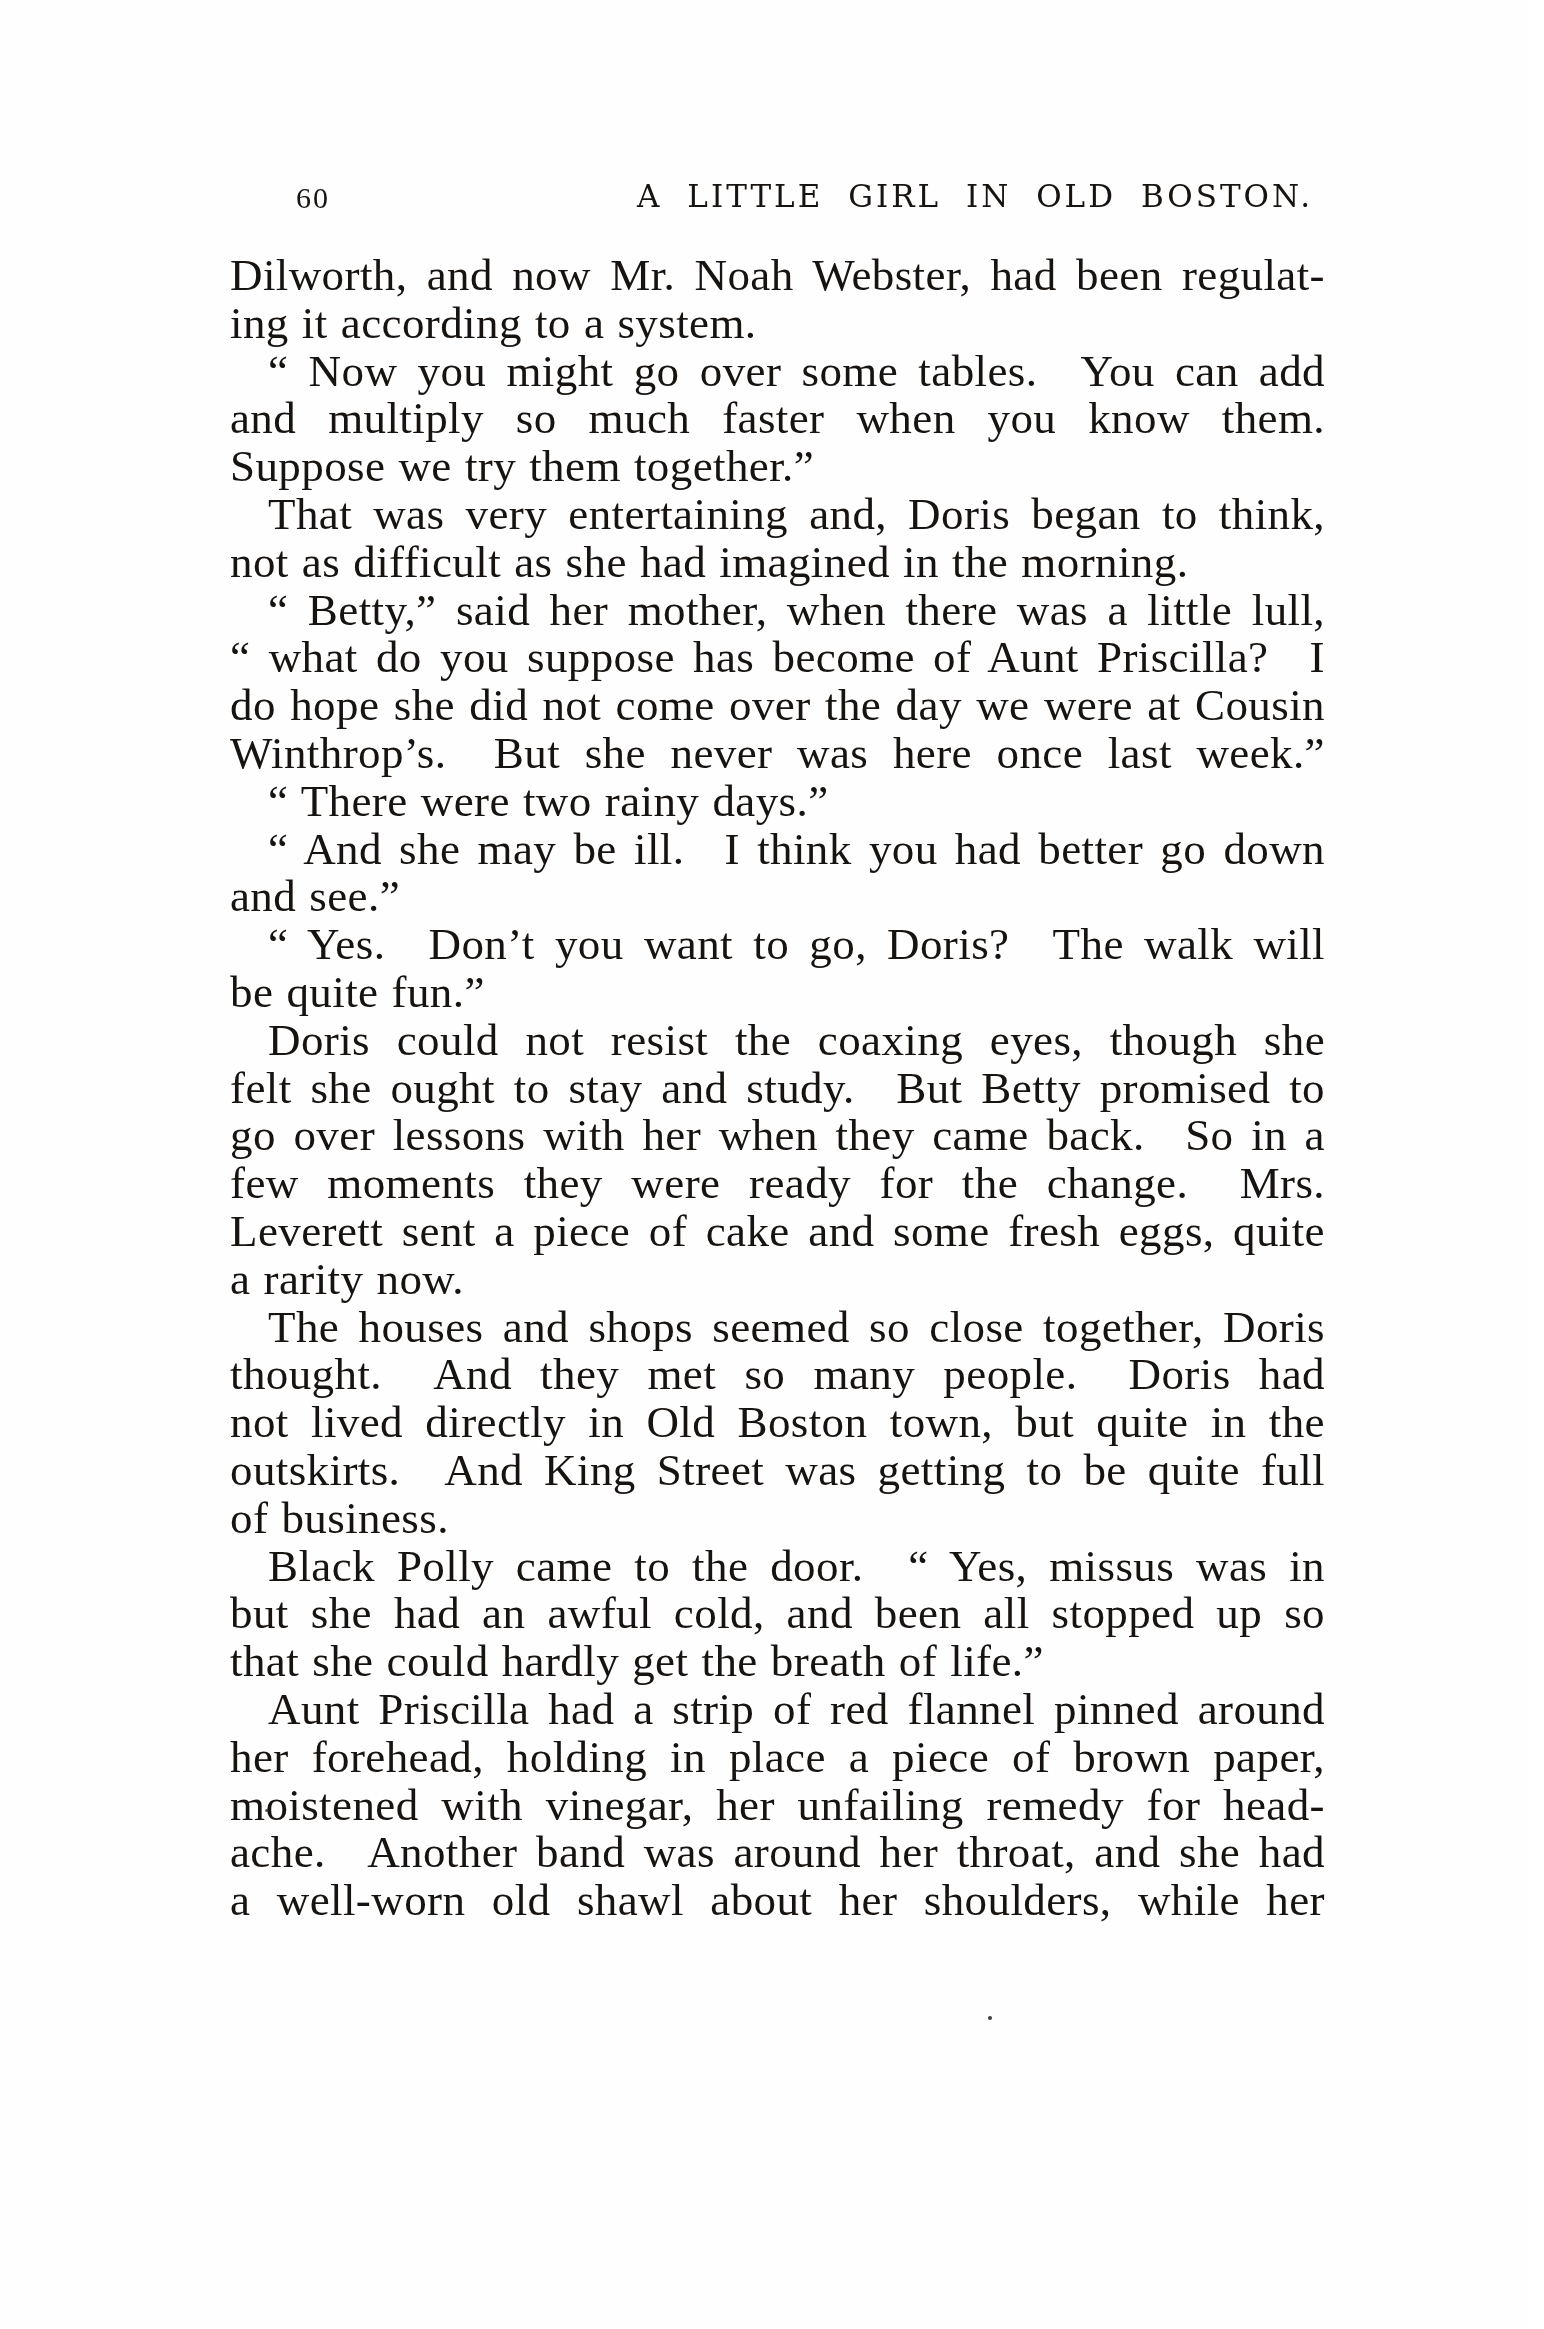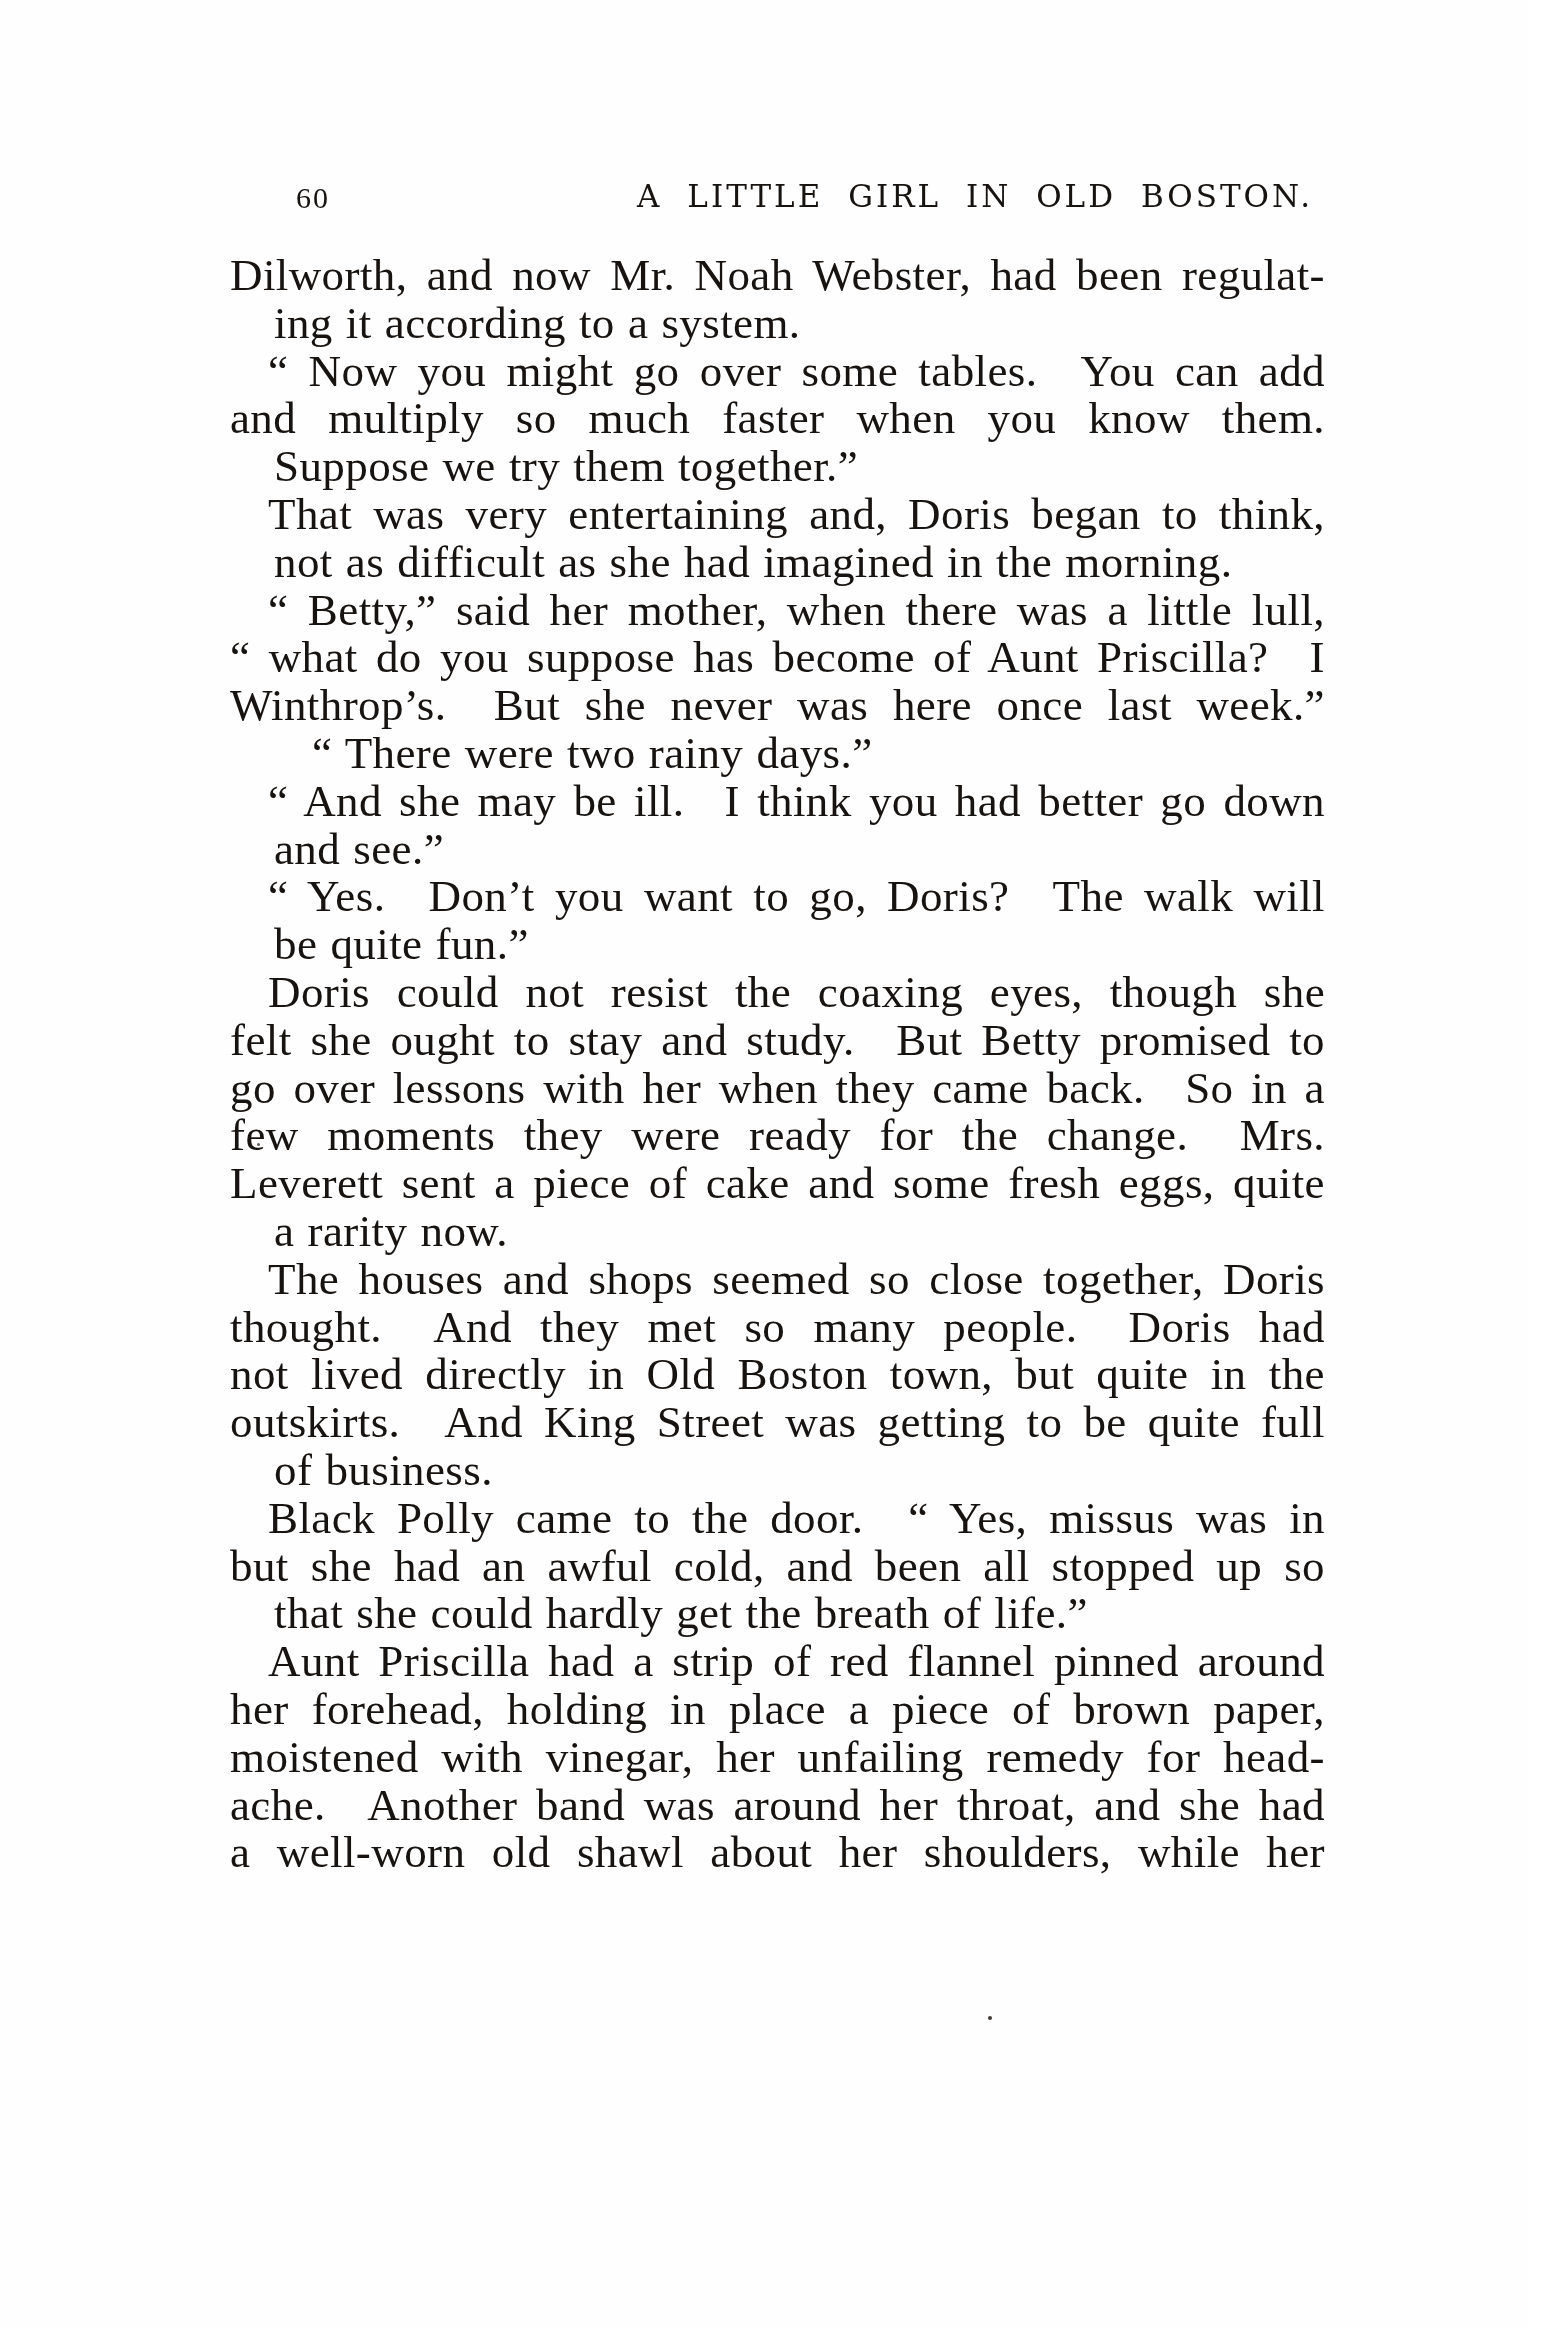--- a/index.html
+++ b/index.html
@@ -44,21 +44,21 @@
     font-size: 45px;
     line-height: 47.8px;
     height: 47.8px;
     letter-spacing: 0.4px;
     word-spacing: 1.5px;
     white-space: pre-wrap;
     text-align: justify;
     text-align-last: justify;
   }
   .line.indent { padding-left: 38px; }
-  .line.last { text-align-last: left; margin-left: 44px; }
+  .line.last { text-align-last: left; }
   .speck {
     position: absolute;
     background: #2a2620;
     border-radius: 50%;
   }
   .speck.s1 { left: 257px; top: 1143px; width: 3px; height: 3px; opacity: .75; }
   .speck.s2 { left: 265px; top: 1809px; width: 3px; height: 3px; opacity: .75; }
   .speck.s3 { left: 988px; top: 2016px; width: 4px; height: 4px; opacity: .9; }
 </style>
 </head>
@@ -73,20 +73,21 @@
   <div class="textblock">
       <div class="line">Dilworth, and now Mr. Noah Webster, had been regulat-</div>
       <div class="line last">ing it according to a system.</div>
       <div class="line indent">“ Now you might go over some tables.  You can add</div>
       <div class="line">and multiply so much faster when you know them.</div>
       <div class="line last">Suppose we try them together.”</div>
       <div class="line indent">That was very entertaining and, Doris began to think,</div>
       <div class="line last">not as difficult as she had imagined in the morning.</div>
       <div class="line indent">“ Betty,” said her mother, when there was a little lull,</div>
       <div class="line">“ what do you suppose has become of Aunt Priscilla?  I</div>
+      <div class="line">do hope she did not come over the day we were at Cousin</div>
       <div class="line">Winthrop’s.  But she never was here once last week.”</div>
       <div class="line indent last">“ There were two rainy days.”</div>
       <div class="line indent">“ And she may be ill.  I think you had better go down</div>
       <div class="line last">and see.”</div>
       <div class="line indent">“ Yes.  Don’t you want to go, Doris?  The walk will</div>
       <div class="line last">be quite fun.”</div>
       <div class="line indent">Doris could not resist the coaxing eyes, though she</div>
       <div class="line">felt she ought to stay and study.  But Betty promised to</div>
       <div class="line">go over lessons with her when they came back.  So in a</div>
       <div class="line">few moments they were ready for the change.  Mrs.</div>

